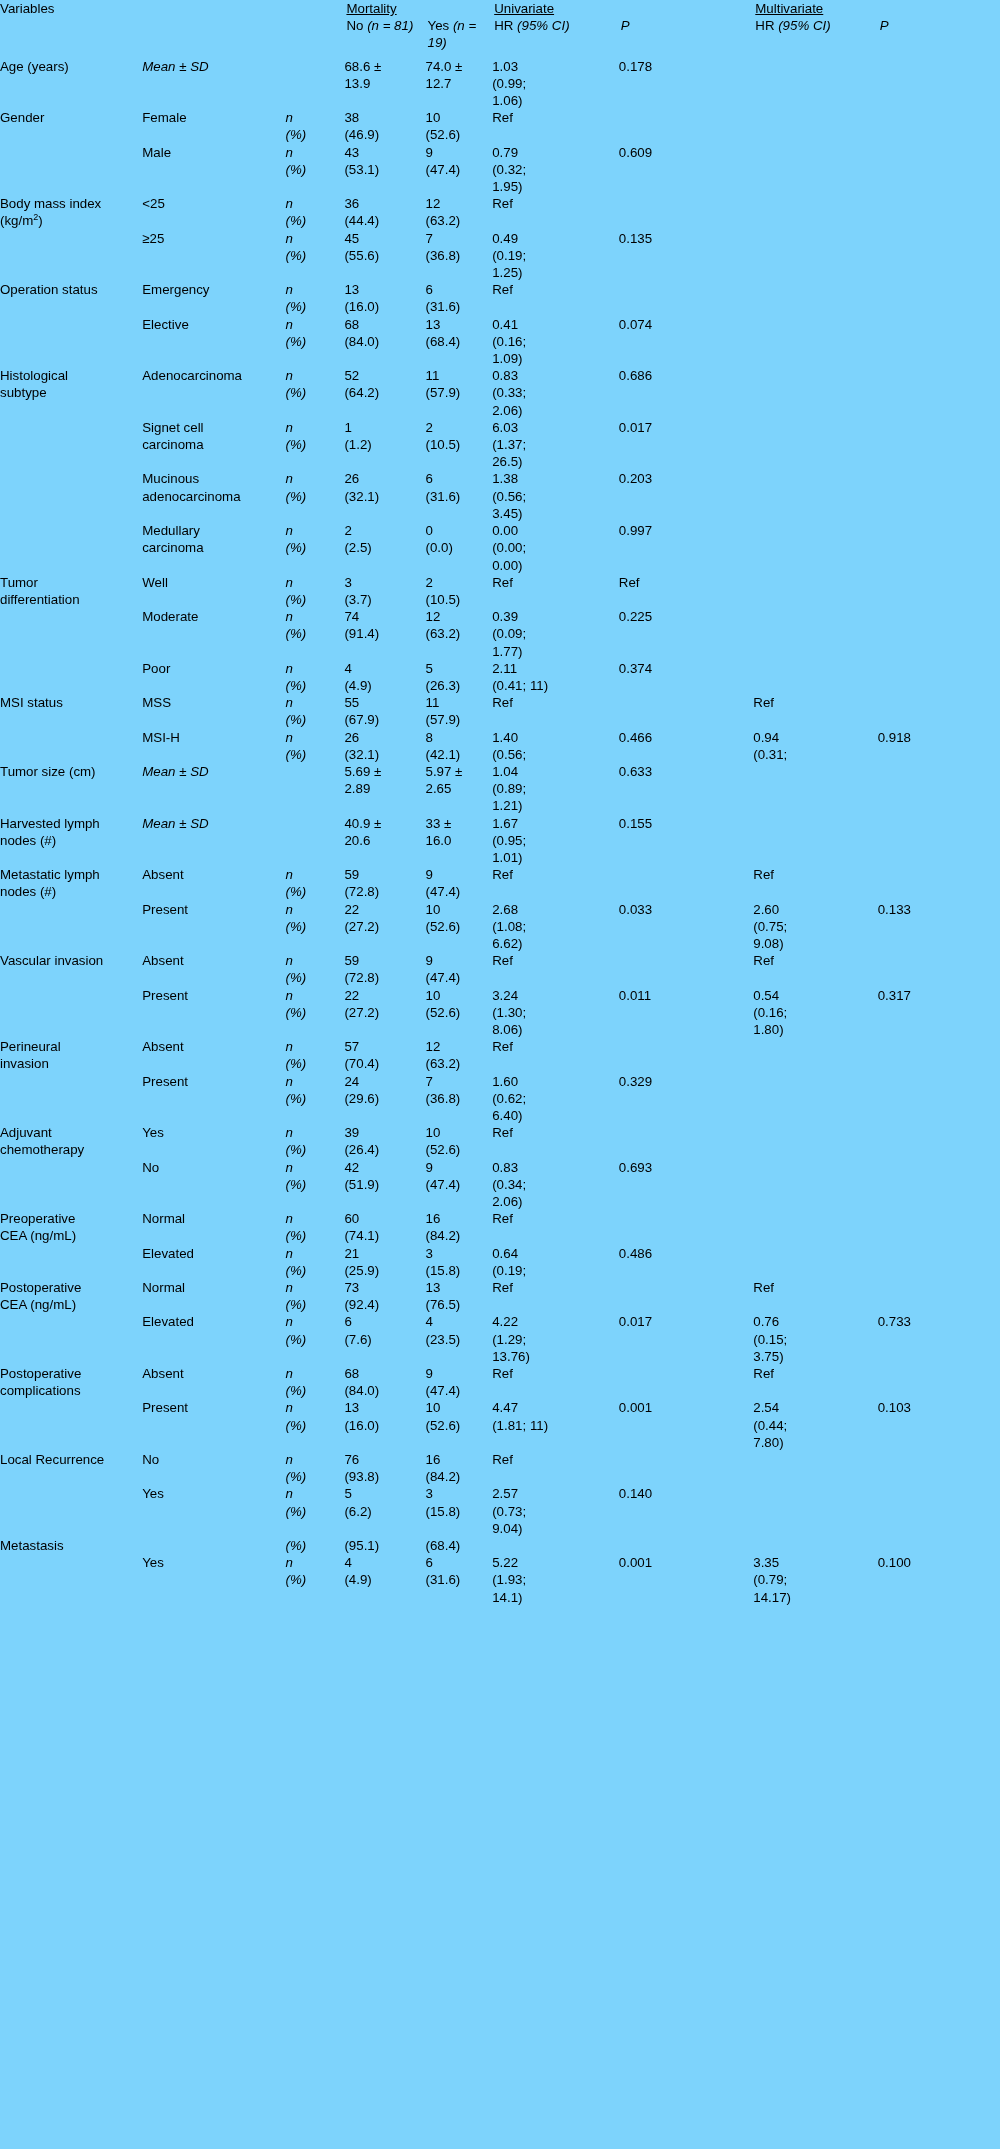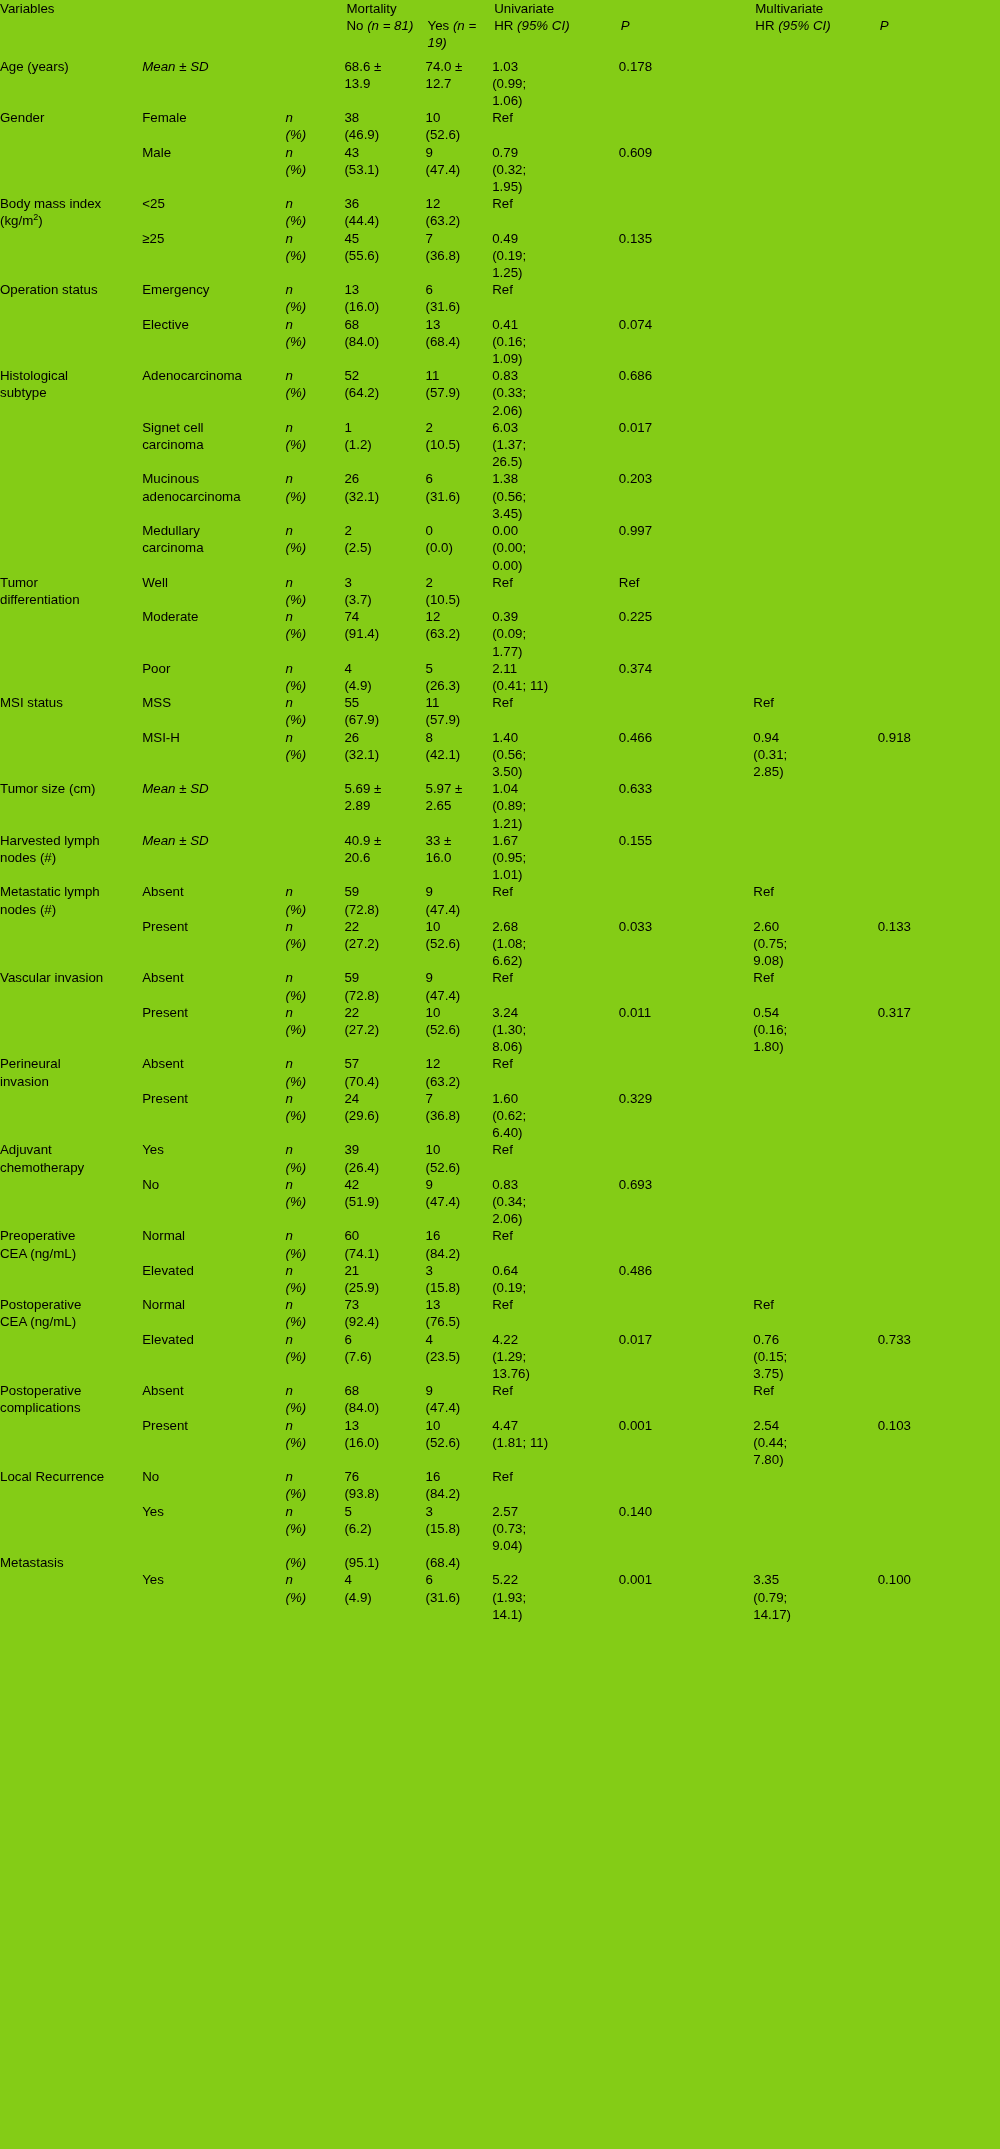--- a/index.html
+++ b/index.html
@@ -9,21 +9,21 @@
   }
   body {
     font-family: "Liberation Sans", sans-serif;
     color: #000000;
     -webkit-font-smoothing: antialiased;
   }
   #page {
     position: relative;
     width: 1000px;
     min-height: 2149px;
-    background: #84cc16;
+    background: #7dd3fc;
     box-sizing: border-box;
     padding: 0;
     overflow: hidden;
   }
   table.stat {
     border-collapse: collapse;
     width: 1000px;
     table-layout: fixed;
     font-size: 13.3px;
     line-height: 17.2px;
@@ -75,21 +75,21 @@
   .subrule td.blank {
     border-bottom: 0;
   }
 
   
   .hdr-group td,
   .hdr-sub td {
     padding-top: 7px;
     padding-bottom: 1px;
   }
-  .hdr-group .gcell { padding-left: 2px; }
+  .hdr-group .gcell { padding-left: 2px; text-decoration: underline; }
   .hdr-sub .scell { padding-left: 2px; padding-bottom: 6px; }
   .hdr-sub .scell i, .hdr-group .gcell i { }
 
   td.varcell   { padding-left: 20px; padding-right: 4px; }
   td.catcell   { padding-left: 1px; padding-right: 4px; }
   td.statcell  { padding-left: 1px; font-style: italic; }
   td.numcell   { padding-left: 1px; padding-right: 4px; }
 
   .grp-start td { padding-top: 8px; }
   .row td { padding-bottom: 0px; }
@@ -594,31 +594,20 @@
           <td class="varcell"></td>
           <td class="catcell"></td>
           <td class="statcell">(%)</td>
           <td class="numcell">(32.1)</td>
           <td class="numcell">(42.1)</td>
           <td class="numcell nowrap">(0.56;</td>
           <td class="numcell"></td>
           <td class="numcell nowrap">(0.31;</td>
           <td class="numcell"></td>
         </tr>
-        <tr class="row2">
-          <td class="varcell"></td>
-          <td class="catcell"></td>
-          <td class="statcell"></td>
-          <td class="numcell"></td>
-          <td class="numcell"></td>
-          <td class="numcell nowrap">3.50)</td>
-          <td class="numcell"></td>
-          <td class="numcell nowrap">2.85)</td>
-          <td class="numcell"></td>
-        </tr>
         <tr class="row grp-start">
           <td class="varcell">Tumor size (cm)</td>
           <td class="catcell" style="font-style: italic;">Mean ± SD</td>
           <td class="statcell"></td>
           <td class="numcell">5.69 ±</td>
           <td class="numcell">5.97 ±</td>
           <td class="numcell nowrap">1.04</td>
           <td class="numcell">0.633</td>
           <td class="numcell nowrap"></td>
           <td class="numcell"></td>

